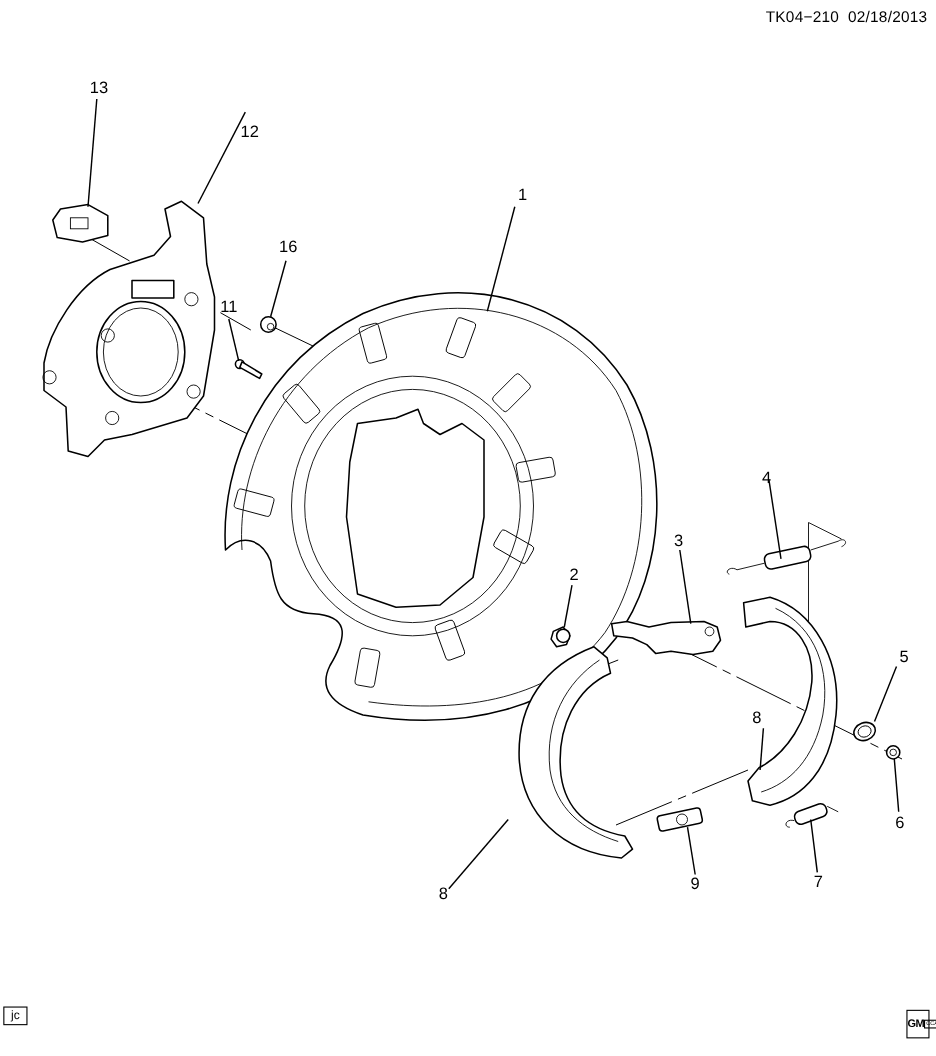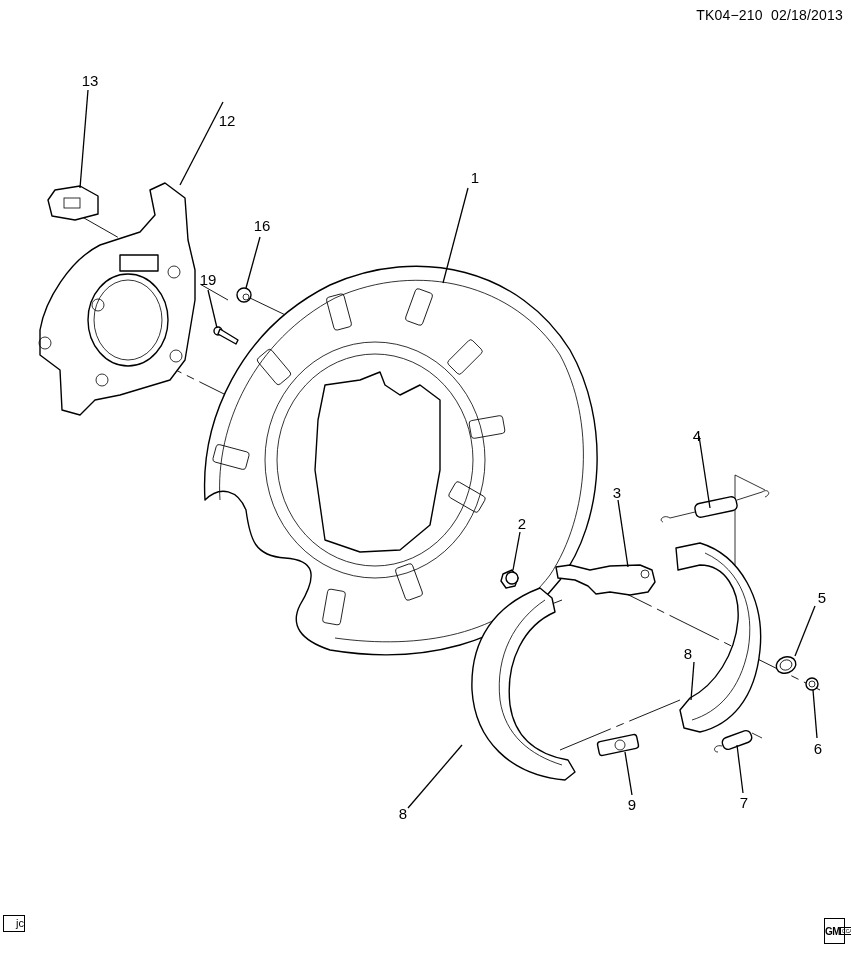--- a/index.html
+++ b/index.html
@@ -1,21 +1,21 @@
 <!DOCTYPE html>
 <html><head>
 <meta charset="utf-8">
 <style>
   html, body { margin:0; padding:0; background:#ffffff; }
   body { width:851px; height:960px; position:relative; overflow:hidden;
          font-family:"Liberation Sans", sans-serif; color:#000; }
   .header-id { position:absolute; top:7px; right:8px; font-size:14px; letter-spacing:0.2px; white-space:pre; }
   .callout { position:absolute; font-size:15px; line-height:15px; transform:translate(-50%,-50%); }
   .jc-badge { position:absolute; left:3px; top:915px; width:22px; height:17px; border:1.5px solid #000;
-              box-sizing:border-box; font-size:11px; line-height:14px; text-align:right; }
+              box-sizing:border-box; font-size:11px; line-height:14px; text-align:center; }
   .gm-logo { position:absolute; left:824px; top:918px; width:21px; height:26px; border:1.5px solid #000;
              box-sizing:border-box; background:#fff; display:flex; flex-direction:row; align-items:center; }
   .gm-logo .gm { font-size:10px; font-weight:bold; line-height:11px; margin-top:1px; letter-spacing:-0.5px; }
   .gm-logo .bar { width:15px; height:1px; background:#000; margin:1px 0; }
   .gm-logo .cca { font-size:5px; line-height:6px; border:0.8px solid #000; padding:0 1px; }
   svg.art { position:absolute; left:0; top:0; }
   svg.art .p { fill:#fff; stroke:#000; stroke-width:1.4; stroke-linejoin:round; }
   svg.art .t { fill:none; stroke:#000; stroke-width:0.8; }
   svg.art .leader { stroke:#000; stroke-width:1.3; fill:none; }
   svg.art .axis { stroke:#000; stroke-width:0.9; fill:none; stroke-dasharray:55 6 8 6; }
@@ -153,21 +153,21 @@
 <div class="callout" style="left:522px;top:523px;">2</div>
 <div class="callout" style="left:617px;top:492px;">3</div>
 <div class="callout" style="left:697px;top:435px;">4</div>
 <div class="callout" style="left:822px;top:597px;">5</div>
 <div class="callout" style="left:818px;top:748px;">6</div>
 <div class="callout" style="left:744px;top:802px;">7</div>
 <div class="callout" style="left:403px;top:813px;">8</div>
 <div class="callout" style="left:688px;top:653px;">8</div>
 <div class="callout" style="left:632px;top:804px;">9</div>
 <div class="callout" style="left:262px;top:225px;">16</div>
-<div class="callout" style="left:208px;top:279px;">19</div>
+<div class="callout" style="left:208px;top:279px;">11</div>
 <div class="callout" style="left:227px;top:93px;margin-top:27px;">12</div>
 <div class="callout" style="left:90px;top:80px;">13</div>
 
 <div class="jc-badge">jc</div>
 
 <div class="gm-logo">
   <span class="gm">GM</span>
   <span class="bar"></span>
   <span class="cca">CCA</span>
 </div>

